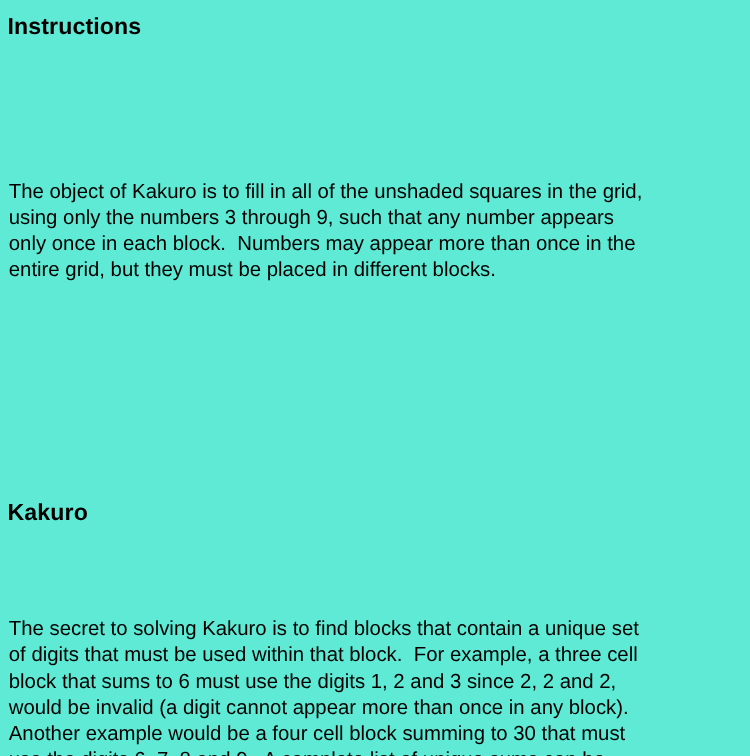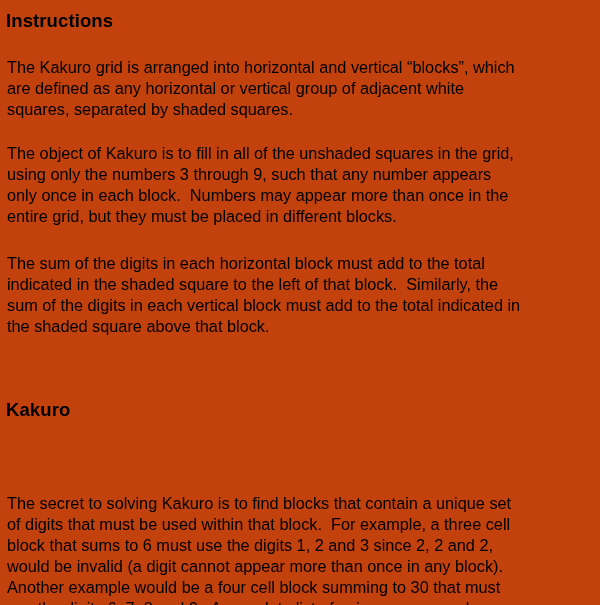--- a/index.html
+++ b/index.html
@@ -4,21 +4,21 @@
 <style>
   html, body {
     margin: 0;
     padding: 0;
     background: #ffffff;
   }
   .page {
     position: relative;
     width: 600px;
     height: 605px;
-    background: #c2410c;
+    background: #5eead4;
     font-family: "Liberation Sans", "DejaVu Sans", sans-serif;
     color: #000000;
     overflow: hidden;
   }
   .heading {
     position: absolute;
     left: 6px;
     margin: 0;
     font-size: 18.5px;
     font-weight: bold;
@@ -43,33 +43,26 @@
   #heading-hints       { top: 399px; }
   #para-secret         { top: 447px; margin-top: 46px; }
 </style>
 </head>
 <body>
 
 <div class="page">
 
   <h1 id="heading-instructions" class="heading">Instructions</h1>
 
-  <p id="para-blocks" class="para">The Kakuro grid is arranged into horizontal and vertical “blocks”, which
-are defined as any horizontal or vertical group of adjacent white
-squares, separated by shaded squares.</p>
 
   <p id="para-object" class="para">The object of Kakuro is to fill in all of the unshaded squares in the grid,
 using only the numbers 3 through 9, such that any number appears
 only once in each block.  Numbers may appear more than once in the
 entire grid, but they must be placed in different blocks.</p>
 
-  <p id="para-sums" class="para">The sum of the digits in each horizontal block must add to the total
-indicated in the shaded square to the left of that block.  Similarly, the
-sum of the digits in each vertical block must add to the total indicated in
-the shaded square above that block.</p>
 
   <h1 id="heading-hints" class="heading">Kakuro</h1>
 
   <p id="para-secret" class="para">The secret to solving Kakuro is to find blocks that contain a unique set
 of digits that must be used within that block.  For example, a three cell
 block that sums to 6 must use the digits 1, 2 and 3 since 2, 2 and 2,
 would be invalid (a digit cannot appear more than once in any block).
 Another example would be a four cell block summing to 30 that must
 use the digits 6, 7, 8 and 9.  A complete list of unique sums can be
 found on the next page.</p>

